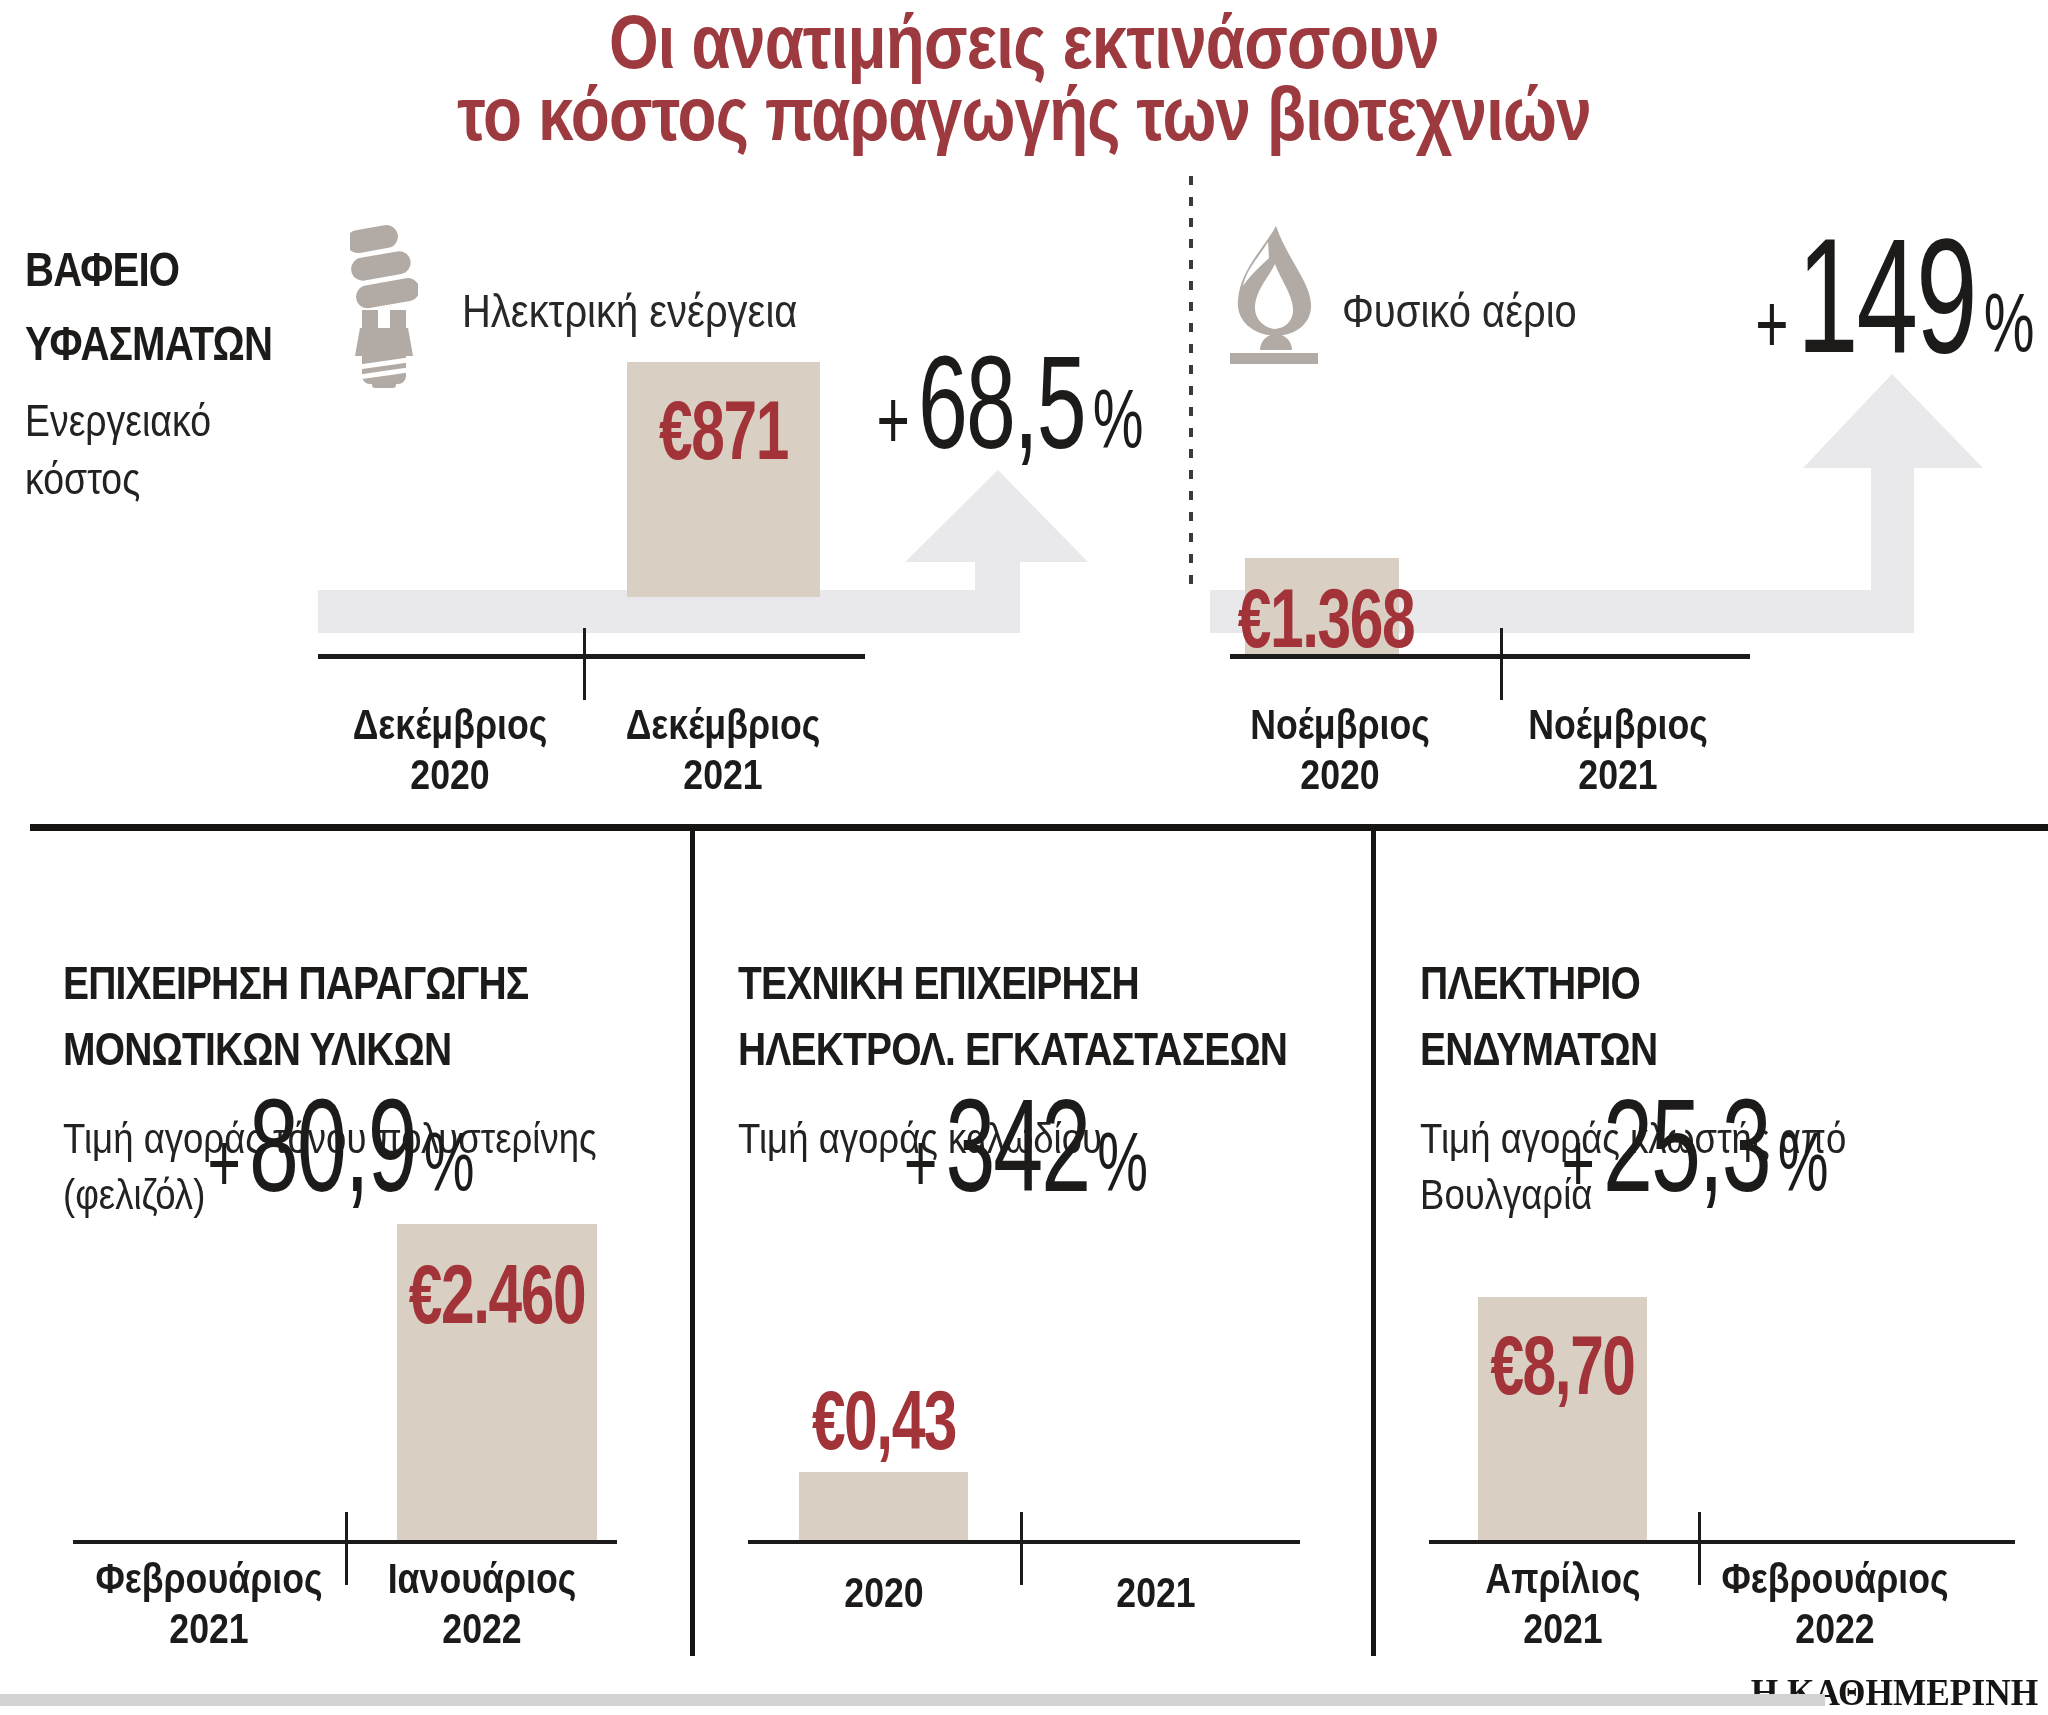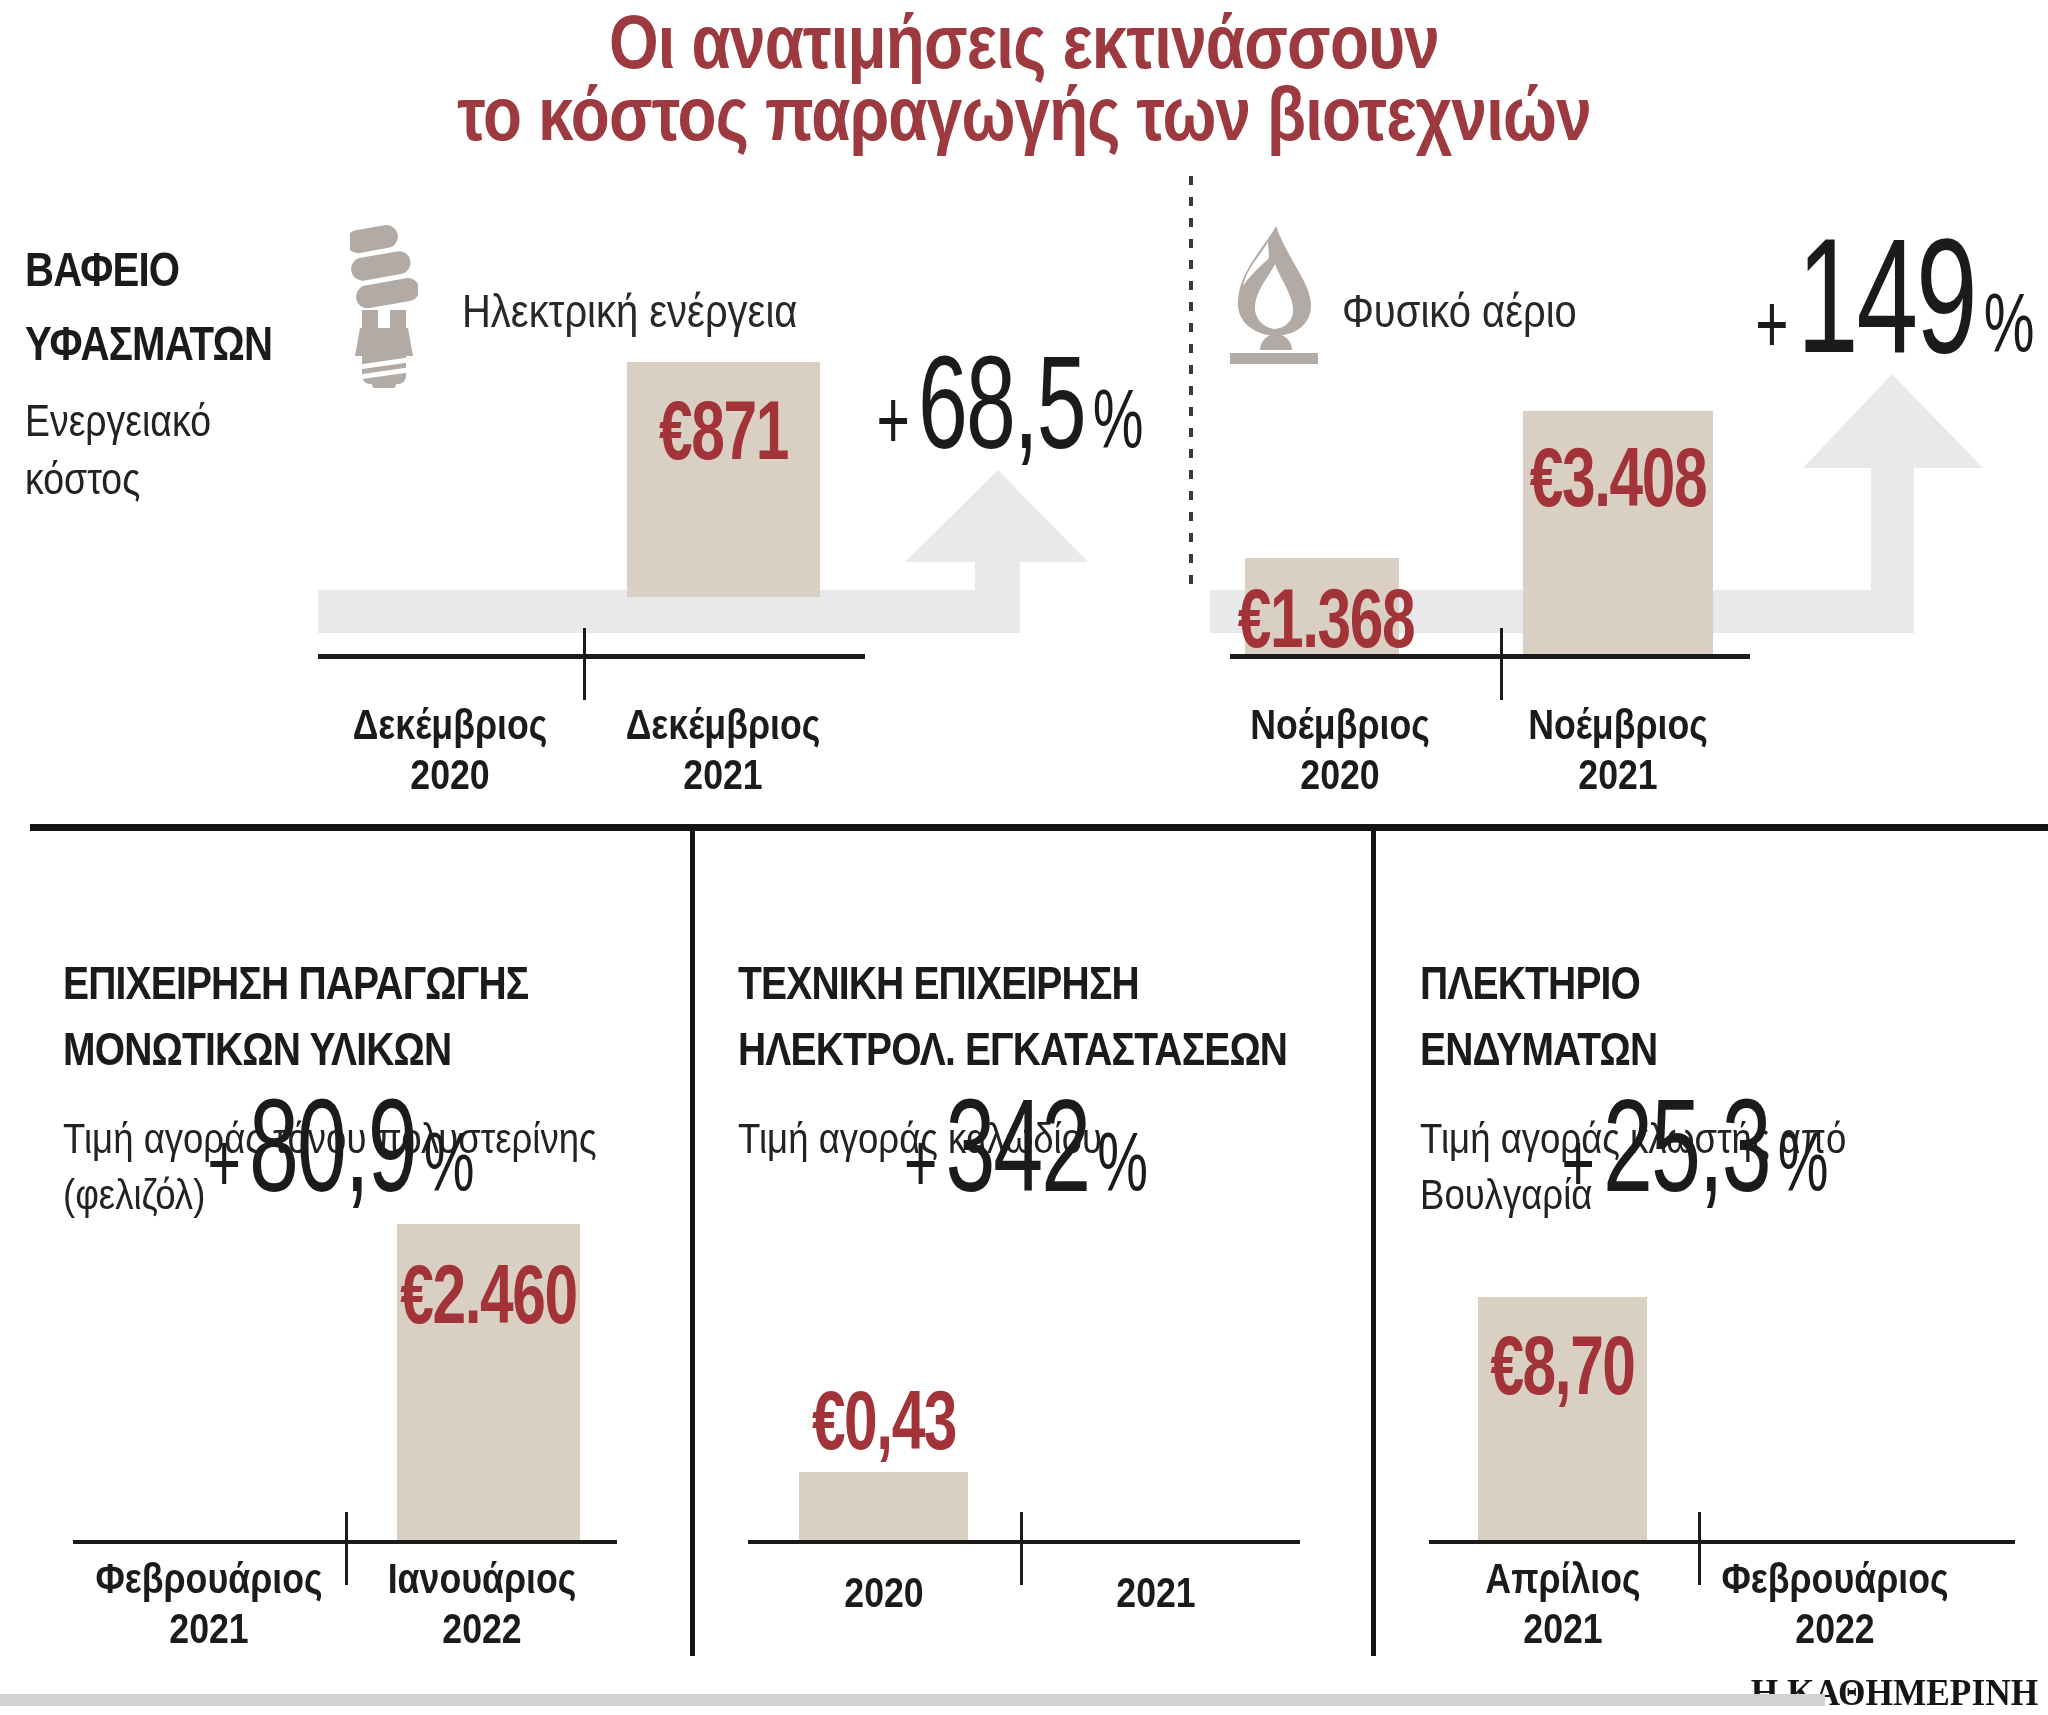--- a/index.html
+++ b/index.html
@@ -108,23 +108,20 @@
     <span class="big">68,5</span>
     <span class="unit">%</span>
   </div>
 
   <svg class="arrowsvg" style="left:1210px;top:374px;" width="773" height="259" viewBox="0 0 773 259">
     <polygon points="0,216 661,216 661,94 593,94 682,0 773,94 704,94 704,259 0,259" fill="#e9e9eb"></polygon>
   </svg>
   <div class="vbar" style="left: 1245px; width: 154px; bottom: 1058px; height: 99px;">
     <div class="val" style="top:12px;">€1.368</div>
   </div>
-  <div class="vbar" style="left: 1523px; width: 190px; bottom: 1058px; height: 246px;">
-    <div class="val" style="top:18px;">€3.408</div>
-  </div>
   <div class="axis" style="left:1230px;top:654px;width:520px;"></div>
   <div class="tick" style="left:1500px;top:628px;height:72px;"></div>
   <div class="cat" style="left:1200px;top:700px;">
     <div>Νοέμβριος</div>
     <div>2020</div>
   </div>
   <div class="cat" style="left:1478px;top:700px;">
     <div>Νοέμβριος</div>
     <div>2021</div>
   </div>
@@ -144,21 +141,21 @@
   </div>
   <div class="abs sub" style="left:63px;top:1110px;">
     <div>Τιμή αγοράς τόνου πολυστερίνης</div>
     <div>(φελιζόλ)</div>
   </div>
   <div class="abs pct" style="left:171px;top:1070px;width:340px;">
     <span class="plus">+</span>
     <span class="big">80,9</span>
     <span class="unit">%</span>
   </div>
-  <div class="vbar" style="left: 397px; width: 183px; bottom: 173px; height: 318px;">
+  <div class="vbar" style="left: 397px; width: 200px; bottom: 173px; height: 318px;">
     <div class="val" style="top:22px;">€2.460</div>
   </div>
   <div class="axis" style="left:73px;top:1540px;width:544px;height:4px;"></div>
   <div class="tick" style="left:345px;top:1512px;height:73px;"></div>
   <div class="cat" style="left:69px;top:1554px;">
     <div>Φεβρουάριος</div>
     <div>2021</div>
   </div>
   <div class="cat" style="left:342px;top:1554px;">
     <div>Ιανουάριος</div>

